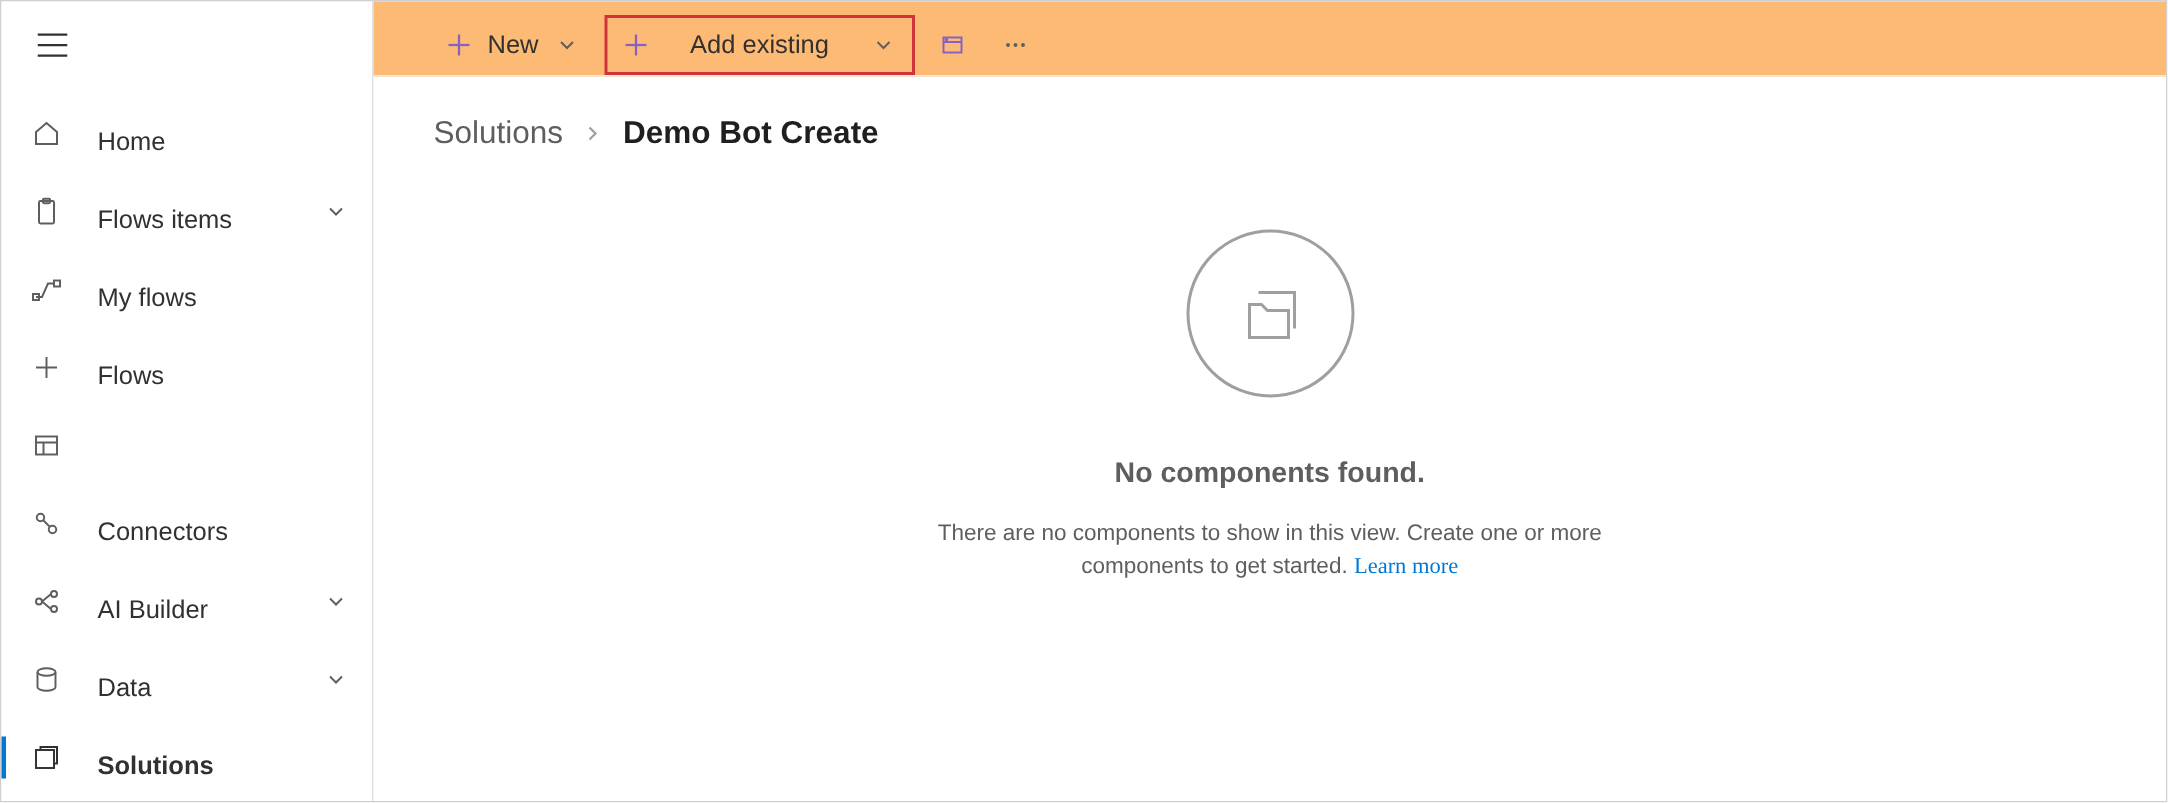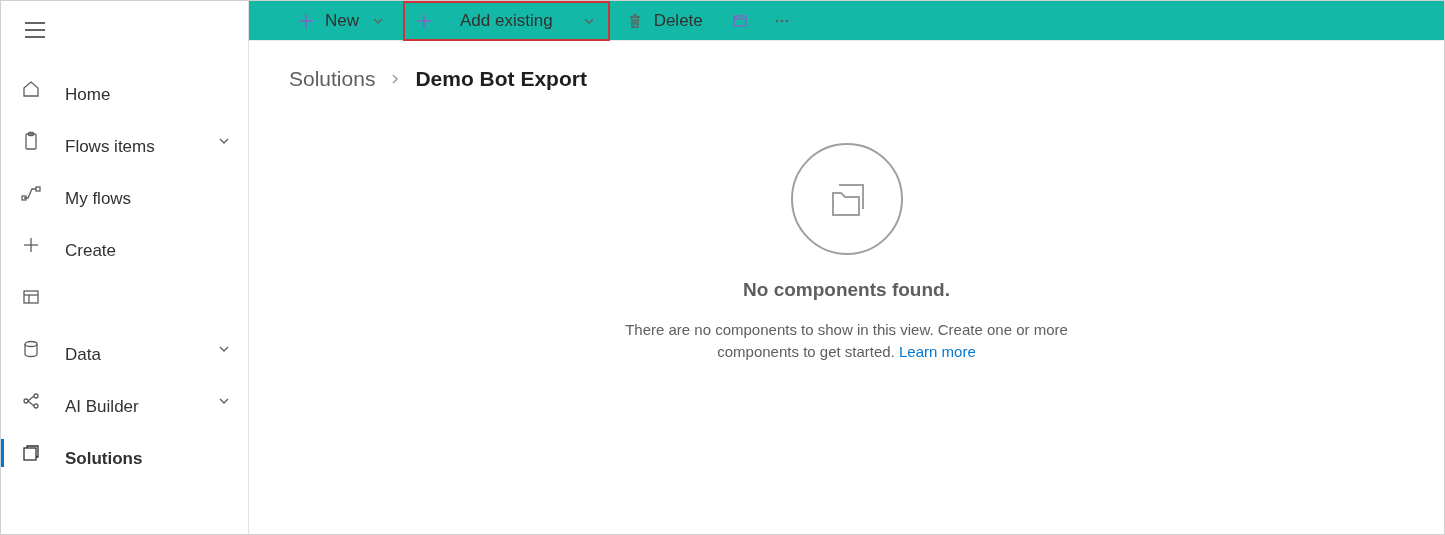--- a/index.html
+++ b/index.html
@@ -73,25 +73,25 @@
     display:flex; align-items:center; justify-content:center;
     color:#605e5c;
   }
   
   .main {
     flex:1;
     display:flex;
     flex-direction:column;
   }
   .toolbar {
-    height:40px;
-    background:#14b8a6;
+    height:50px;
+    background:#fdba74;
     border-bottom:1px solid #edebe9;
     display:flex;
-    align-items:flex-start;
+    align-items:flex-end;
     padding-left:36px;
     gap:4px;
   }
   .tb-btn {
     height:40px;
     display:flex;
     align-items:center;
     padding:0 12px;
     cursor:pointer;
     font-size:17px;
@@ -129,35 +129,36 @@
     text-align:center;
   }
   .empty-circle {
     width:112px; height:112px;
     border-radius:50%;
     border:2px solid #a19f9d;
     display:flex; align-items:center; justify-content:center;
     color:#a19f9d;
   }
   .empty-title {
-    margin-top:24px;
+    margin-top:40px;
     font-size:19px;
     font-weight:600;
     color:#605e5c;
   }
   .empty-desc {
     margin-top:18px;
     font-size:15px;
     color:#605e5c;
     max-width:520px;
     line-height:1.45;
   }
   .empty-link {
     color:#0078d4;
     cursor:pointer;
+    font-family:Liberation Serif, serif;
   }
   svg { display:block; }
 </style>
 </head>
 <body>
 
 <div class="app">
 
   <aside class="sidebar">
     <div class="sidebar-header">
@@ -206,67 +207,77 @@
         <span class="nav-label">My flows</span>
       </div>
 
       <div class="nav-item">
         <span class="nav-icon">
           <svg width="20" height="20" viewBox="0 0 20 20" fill="none" stroke="currentColor" stroke-width="1.3">
             <line x1="10" y1="3" x2="10" y2="17"></line>
               <line x1="3" y1="10" x2="17" y2="10"></line>
           </svg>
         </span>
-        <span class="nav-label">Create</span>
+        <span class="nav-label">Flows</span>
       </div>
 
       <div class="nav-item">
         <span class="nav-icon">
           <svg width="20" height="20" viewBox="0 0 20 20" fill="none" stroke="currentColor" stroke-width="1.3">
             <rect x="3" y="4" width="14" height="12"></rect>
             <line x1="3" y1="8" x2="17" y2="8"></line>
             <line x1="8" y1="8" x2="8" y2="16"></line>
           </svg>
         </span>
       </div>
 
-
-      <div class="nav-item">
-        <span class="nav-icon">
-          <svg width="20" height="20" viewBox="0 0 20 20" fill="none" stroke="currentColor" stroke-width="1.3">
-            <ellipse cx="10" cy="5" rx="6" ry="2.5"></ellipse>
-            <path d="M4 5 V15 a6 2.5 0 0 0 12 0 V5"></path>
-          </svg>
-        </span>
-        <span class="nav-label">Data</span>
-        <span class="nav-chevron">
-          <svg width="12" height="12" viewBox="0 0 12 12" fill="none" stroke="currentColor" stroke-width="1.3">
-              <path d="M2 4 L6 8 L10 4"></path>
-            </svg>
-        </span>
+      <div class="nav-item">
+        <span class="nav-icon">
+          <svg width="20" height="20" viewBox="0 0 20 20" fill="none" stroke="currentColor" stroke-width="1.3">
+            <circle cx="6" cy="6" r="2.5"></circle>
+              <circle cx="14" cy="14" r="2.5"></circle>
+            <line x1="8" y1="8" x2="12" y2="12"></line>
+          </svg>
+        </span>
+        <span class="nav-label">Connectors</span>
       </div>
 
       <div class="nav-item">
         <span class="nav-icon">
           <svg width="20" height="20" viewBox="0 0 20 20" fill="none" stroke="currentColor" stroke-width="1.3">
             <circle cx="5" cy="10" r="2"></circle>
               <circle cx="15" cy="5" r="2"></circle>
               <circle cx="15" cy="15" r="2"></circle>
             <line x1="7" y1="10" x2="13" y2="5"></line>
               <line x1="7" y1="10" x2="13" y2="15"></line>
           </svg>
         </span>
         <span class="nav-label">AI Builder</span>
         <span class="nav-chevron">
           <svg width="12" height="12" viewBox="0 0 12 12" fill="none" stroke="currentColor" stroke-width="1.3">
               <path d="M2 4 L6 8 L10 4"></path>
             </svg>
         </span>
       </div>
 
+      <div class="nav-item">
+        <span class="nav-icon">
+          <svg width="20" height="20" viewBox="0 0 20 20" fill="none" stroke="currentColor" stroke-width="1.3">
+            <ellipse cx="10" cy="5" rx="6" ry="2.5"></ellipse>
+            <path d="M4 5 V15 a6 2.5 0 0 0 12 0 V5"></path>
+          </svg>
+        </span>
+        <span class="nav-label">Data</span>
+        <span class="nav-chevron">
+          <svg width="12" height="12" viewBox="0 0 12 12" fill="none" stroke="currentColor" stroke-width="1.3">
+              <path d="M2 4 L6 8 L10 4"></path>
+            </svg>
+        </span>
+      </div>
+
       <div class="nav-item selected">
         <span class="nav-icon">
           <svg width="20" height="20" viewBox="0 0 20 20" fill="none" stroke="currentColor" stroke-width="1.3">
             <rect x="3" y="5" width="12" height="12"></rect>
             <path d="M6 5 V3 H17 V14 H15"></path>
           </svg>
         </span>
         <span class="nav-label">Solutions</span>
       </div>
 
@@ -299,28 +310,20 @@
           </svg>
         </span>
         <span>Add existing</span>
         <span class="tb-icon" style="color:#605e5c">
           <svg width="12" height="12" viewBox="0 0 12 12" fill="none" stroke="currentColor" stroke-width="1.3">
               <path d="M2 4 L6 8 L10 4"></path>
             </svg>
         </span>
       </button>
 
-      <button class="tb-btn">
-        <span class="tb-icon" style="color:#605e5c">
-          <svg width="16" height="16" viewBox="0 0 16 16" fill="none" stroke="currentColor" stroke-width="1.3">
-            <path d="M3 4 H13 M5 4 V14 H11 V4 M6 2 H10 M7 6 V12 M9 6 V12"></path>
-          </svg>
-        </span>
-        <span>Delete</span>
-      </button>
 
 
       <button class="tb-btn">
         <span class="tb-icon purple">
           <svg width="16" height="16" viewBox="0 0 16 16" fill="none" stroke="currentColor" stroke-width="1.3">
             <rect x="2" y="3" width="12" height="10"></rect>
             <line x1="2" y1="6" x2="14" y2="6"></line>
             <circle cx="4" cy="4.5" r="0.5" fill="currentColor"></circle>
           </svg>
         </span>
@@ -337,21 +340,21 @@
       </button>
     </div>
 
     <div class="breadcrumb">
       <span class="bc-link">Solutions</span>
       <span class="bc-sep">
         <svg width="12" height="12" viewBox="0 0 12 12" fill="none" stroke="currentColor" stroke-width="1.5">
             <path d="M4 2 L8 6 L4 10"></path>
           </svg>
       </span>
-      <span class="bc-current">Demo Bot Export</span>
+      <span class="bc-current">Demo Bot Create</span>
     </div>
 
     <div class="empty">
       <div class="empty-circle">
         <svg width="56" height="56" viewBox="0 0 56 56" fill="none" stroke="currentColor" stroke-width="2">
           <path d="M20 14 H44 V38"></path>
           <path d="M14 22 H22 L26 26 H40 V44 H14 Z"></path>
         </svg>
       </div>
       <div class="empty-title">No components found.</div>

